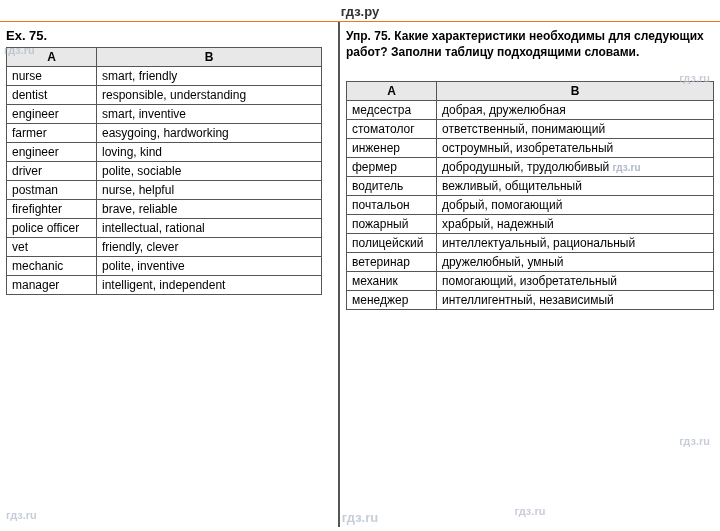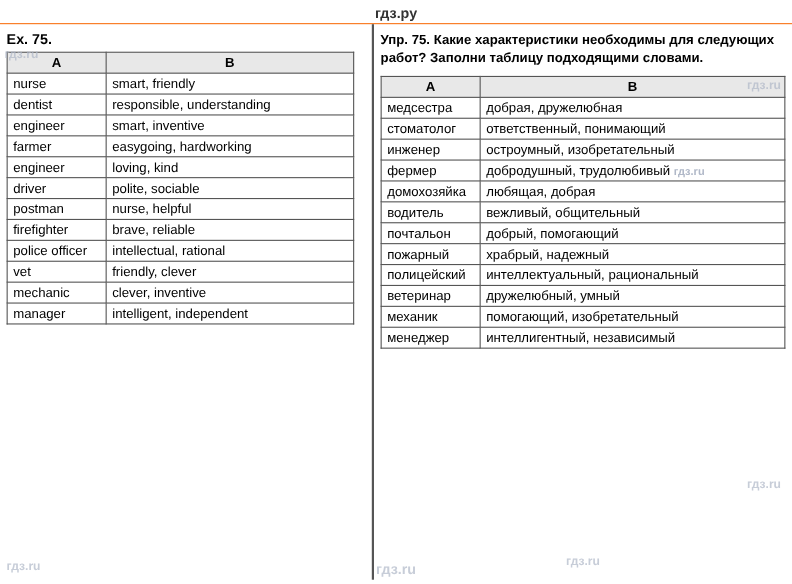--- a/index.html
+++ b/index.html
@@ -78,21 +78,21 @@
     .right-panel {
       flex: 1;
       padding: 6px 6px 4px 6px;
       position: relative;
     }
 
     .right-title {
       font-weight: bold;
       font-size: 12px;
       line-height: 1.35;
-      margin-bottom: 9px;
+      margin-bottom: 21px;
     }
 
     .right-watermark {
       position: absolute;
       top: 50px;
       right: 10px;
       color: #b0b8c8;
       font-size: 11px;
       font-weight: bold;
       opacity: 0.7;
@@ -224,21 +224,21 @@
           <tr>
             <td>police officer</td>
             <td>intellectual, rational</td>
           </tr>
           <tr>
             <td>vet</td>
             <td>friendly, clever</td>
           </tr>
           <tr>
             <td>mechanic</td>
-            <td>clever, inventive</td>
+            <td>polite, inventive</td>
           </tr>
           <tr>
             <td>manager</td>
             <td>intelligent, independent</td>
           </tr>
         </tbody>
     </table>
 
     <div class="left-bottom-watermark">гдз.ru</div>
   </div>
@@ -266,24 +266,20 @@
           </tr>
           <tr>
             <td>инженер</td>
             <td>остроумный, изобретательный</td>
           </tr>
           <tr>
             <td>фермер</td>
             <td>добродушный, трудолюбивый <span class="right-inline-wm">гдз.ru</span></td>
           </tr>
           <tr>
-            <td>домохозяйка</td>
-            <td>любящая, добрая</td>
-          </tr>
-          <tr>
             <td>водитель</td>
             <td>вежливый, общительный</td>
           </tr>
           <tr>
             <td>почтальон</td>
             <td>добрый, помогающий</td>
           </tr>
           <tr>
             <td>пожарный</td>
             <td>храбрый, надежный</td>

